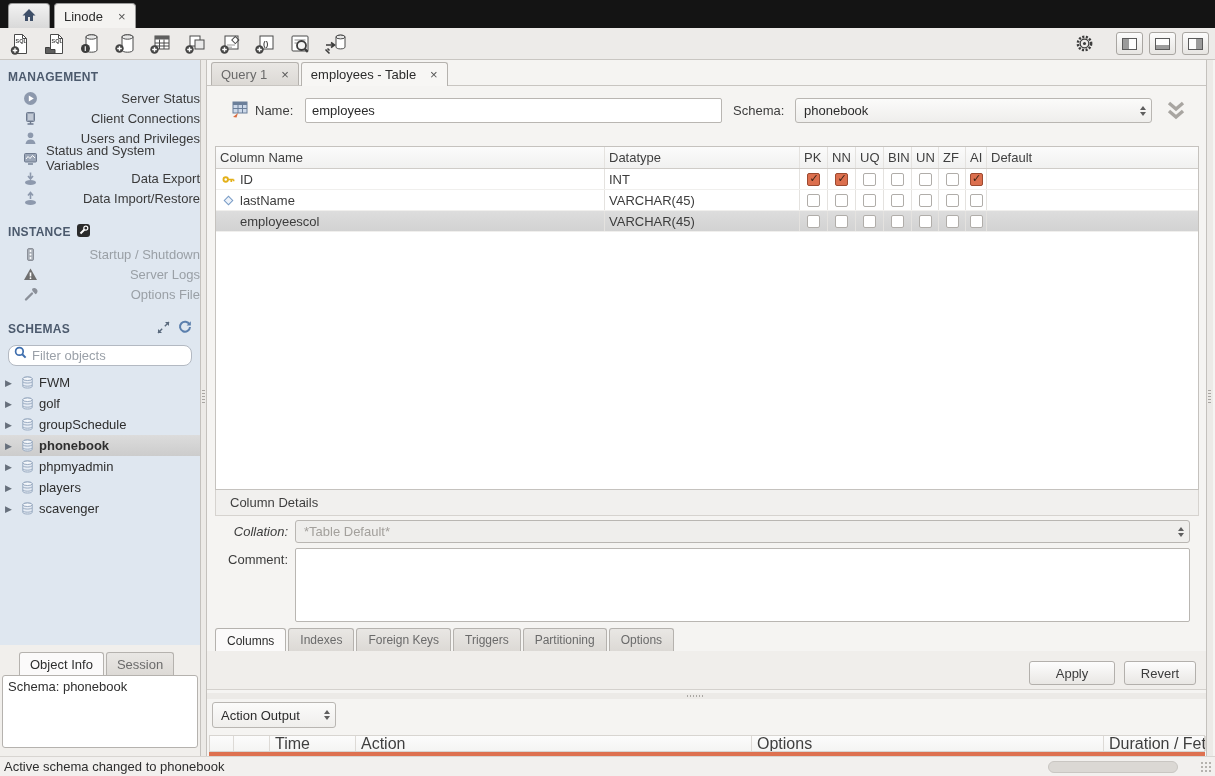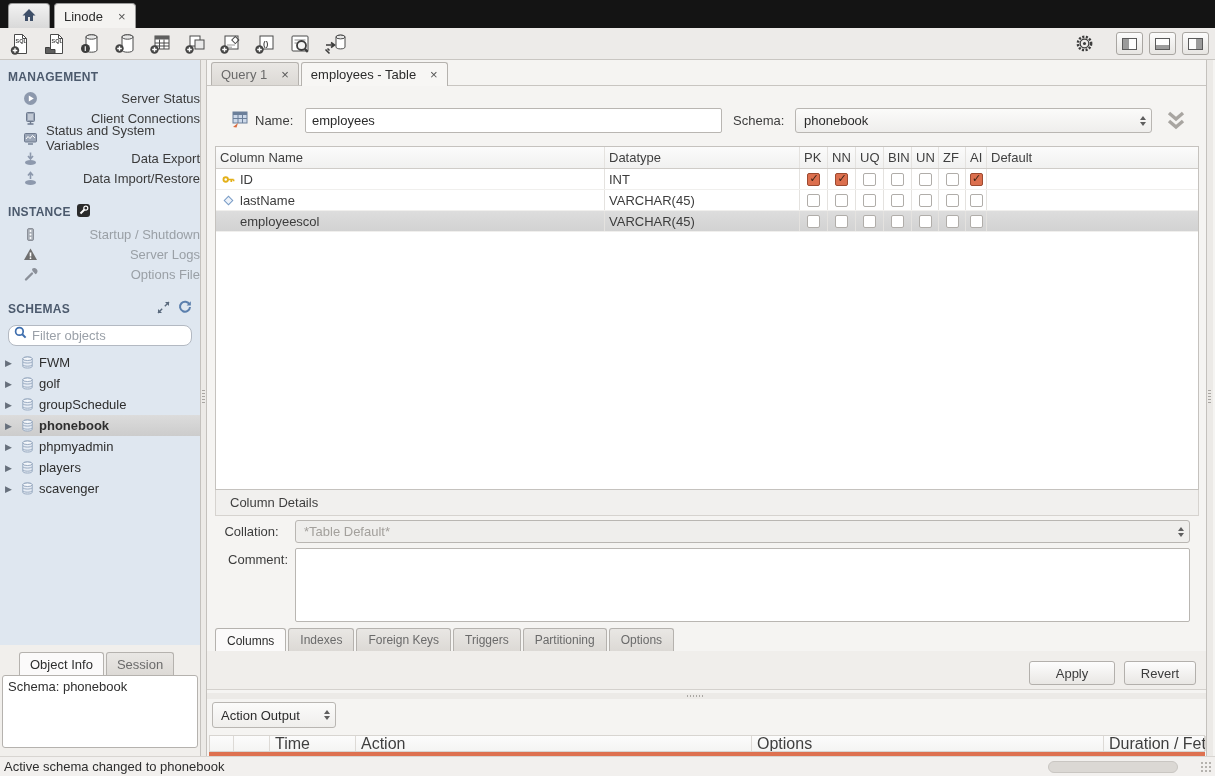--- a/index.html
+++ b/index.html
@@ -63,21 +63,21 @@
   .sp-left { left:200px; }
   .sp-right { left:1206px; width:7px; border-right:none; }
 
   
   .main { position:absolute; left:207px; top:60px; width:999px; height:696px; background:#f5f4f2; }
   .etabs { position:absolute; left:0; top:2px; height:24px; display:flex; gap:2px; padding-left:4px; width:100%; border-bottom:1px solid #c8c5c1; }
   .etab { height:23px; padding:0 9px; display:flex; align-items:center; gap:14px; font-size:13px; border:1px solid #b5b2ae; border-bottom:none;
     border-radius:3px 3px 0 0; background:linear-gradient(#e9e7e4,#dcd9d5); color:#6a6a6a; cursor:pointer; }
   .etab.active { background:#f7f6f4; color:#2c2c2c; margin-bottom:-1px; height:24px; }
 
-  .form-row { position:absolute; left:0; top:48px; width:100%; height:28px; }
+  .form-row { position:absolute; left:0; top:38px; width:100%; height:28px; }
   .tbl-edit-icon { position:absolute; left:23px; top:2px; }
   .lbl { position:absolute; color:#3c3c3c; top:5px; }
   .name-label { left:48px; }
   .name-input { position:absolute; left:98px; top:0px; width:417px; height:25px; border:1px solid #b9b6b2; border-radius:2px; padding:0 6px;
     font-size:13px; font-family:inherit; color:#2b2b2b; background:#fff; }
   .schema-label { left:526px; }
   .combo { position:absolute; display:flex; align-items:center; border:1px solid #b9b6b2; border-radius:3px;
     background:linear-gradient(#fbfbfa,#efeeec); cursor:pointer; }
   .schema-combo { left:588px; top:0px; width:357px; height:25px; }
   .combo .combo-text { flex:1; padding:0 8px; color:#2b2b2b; white-space:nowrap; overflow:hidden; }
@@ -98,21 +98,21 @@
   .grid-row.data.selected { background:linear-gradient(#dddddd,#d2d2d2); }
   .row-icon { width:16px; display:inline-flex; justify-content:center; margin-right:4px; flex:none; }
   .diamond { width:7px; height:7px; border:1px solid #7a9cc6; transform:rotate(45deg); background:#eef3fa; }
   .cb { width:13px; height:13px; border:1px solid #b0ada9; border-radius:2px; background:#fff; position:relative; cursor:pointer; }
   .cb.checked { background:#dc6f4e; border-color:#9c4a30; }
   .cb.checked::after { content:"✓"; position:absolute; left:1.5px; top:-2px; font-size:11px; font-weight:bold; color:#3b2316; }
 
   
   .details-band { position:absolute; left:8px; top:430px; width:984px; height:26px; background:#f1f0ee; border:1px solid #d6d3cf; border-top:none;
     display:flex; align-items:center; padding-left:14px; color:#3f3f3f; }
-  .collation-label { position:absolute; left:8px; top:464px; width:73px; text-align:center; }
+  .collation-label { position:absolute; left:8px; top:464px; width:73px; text-align:right;font-style:italic; }
   .collation-combo { left:88px; top:460px; width:895px; height:23px; background:#efeeec; }
   .collation-combo .combo-text { color:#a3a09c; }
   .comment-label { position:absolute; left:10px; top:492px; width:71px; text-align:right; }
   .comment-area { position:absolute; left:88px; top:488px; width:895px; height:74px; border:1px solid #b9b6b2; border-radius:2px; background:#fff;
     resize:none; font-family:inherit; font-size:13px; padding:3px 5px; }
 
   
   .subtabs { position:absolute; left:8px; top:568px; display:flex; gap:2px; width:976px; border-bottom:1px solid #c8c5c1; }
   .subtab { height:23px; padding:0 11px; display:flex; align-items:center; font-size:12px; border:1px solid #b5b2ae; border-bottom:none;
     border-radius:3px 3px 0 0; background:linear-gradient(#e9e7e4,#dcd9d5); color:#6a6a6a; cursor:pointer; }
@@ -287,20 +287,29 @@
     </div>
     <div class="sb-item">
       <span class="sb-icon">
           <svg width="15" height="15" viewBox="0 0 15 15">
             <rect x="3.5" y="1.5" width="8" height="9" rx="1" fill="#9aa5b6" stroke="#6e7a8e"></rect>
             <path d="M5 4h5M5 6h5M5 8h5" stroke="#e8ecf2"></path>
             <path d="M7.5 10.5v2M4.5 13h6" stroke="#6e7a8e" stroke-width="1.4"></path>
           </svg>
         </span>
       <span class="sb-label">Client Connections</span>
+    </div>
+    <div class="sb-item">
+      <span class="sb-icon">
+          <svg width="15" height="15" viewBox="0 0 15 15">
+            <circle cx="7.5" cy="4.2" r="2.8" fill="#8d99ad"></circle>
+            <path d="M2.5 13c.4-3.2 2.4-4.6 5-4.6s4.6 1.4 5 4.6z" fill="#8d99ad"></path>
+          </svg>
+        </span>
+      <span class="sb-label">Users and Privileges</span>
     </div>
     <div class="sb-item">
       <span class="sb-icon">
           <svg width="15" height="15" viewBox="0 0 15 15">
             <rect x="1.5" y="2.5" width="12" height="8.5" rx="1" fill="#9aa5b6" stroke="#6e7a8e"></rect>
             <path d="M3 8l2-2.5 2 2 2.5-3 2.5 2.5" fill="none" stroke="#fff"></path>
             <path d="M5 13h5" stroke="#6e7a8e" stroke-width="1.4"></path>
           </svg>
         </span>
       <span class="sb-label">Status and System Variables</span>

